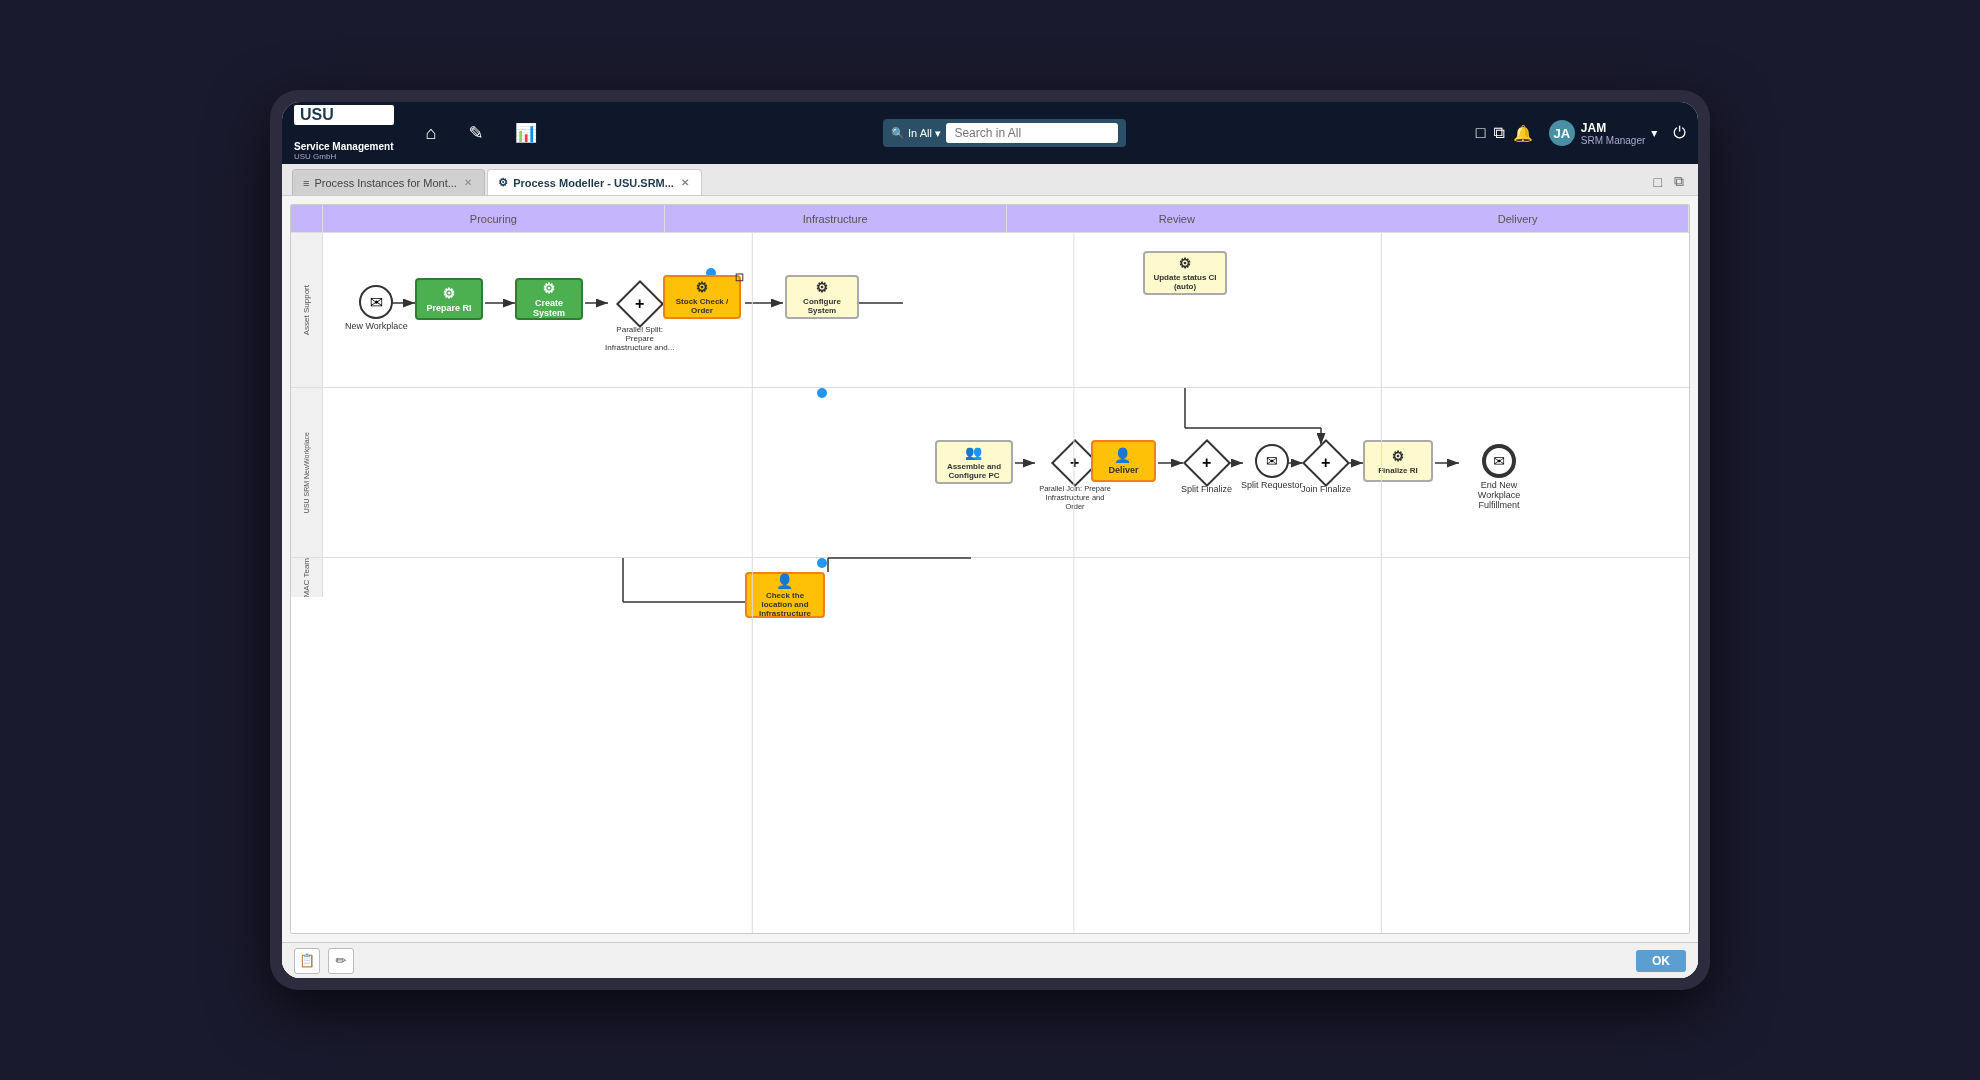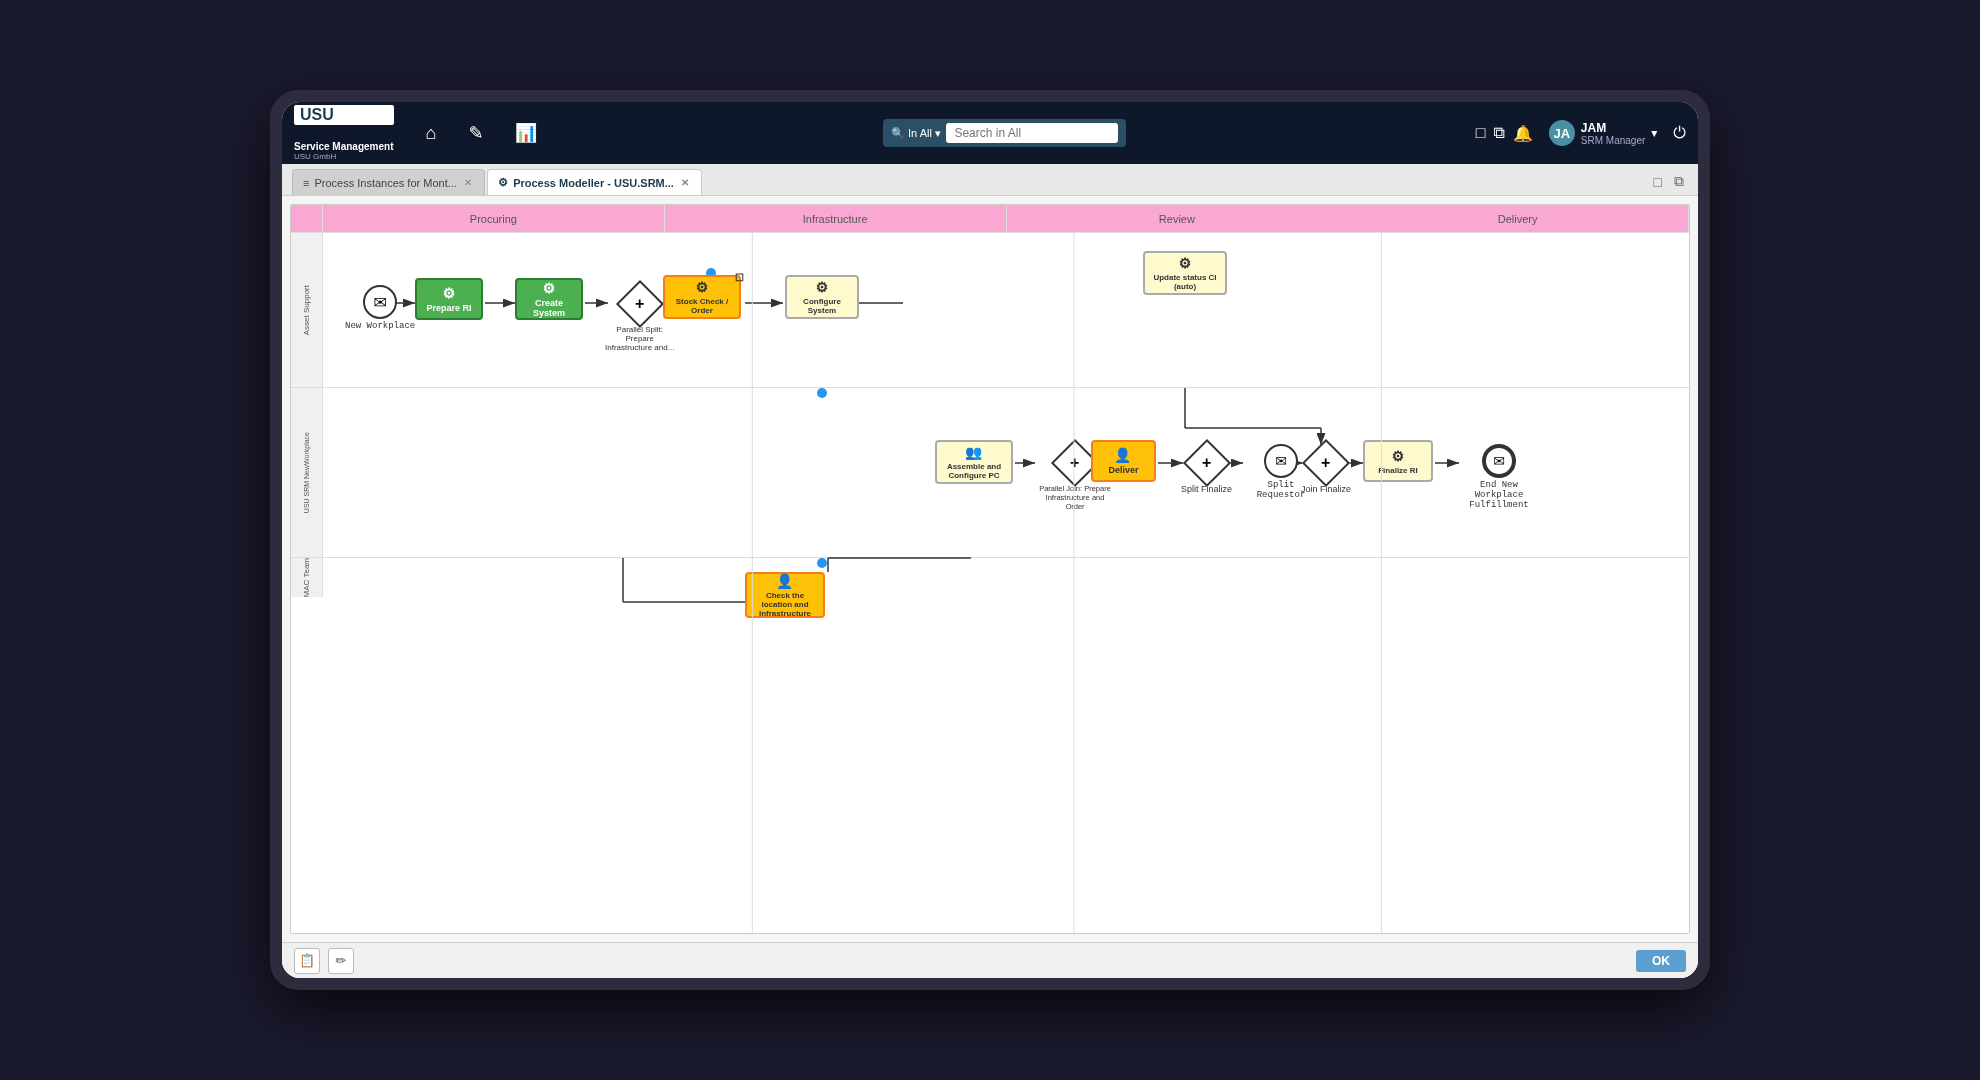--- a/index.html
+++ b/index.html
@@ -259,21 +259,20 @@
       justify-content: center;
       font-size: 14px;
     }
     .event-circle.thick { border-width: 4px; }
     .event-label {
       font-size: 9px;
       text-align: center;
       max-width: 80px;
       margin-top: 2px;
       color: #333;
-      font-family: Liberation Mono, monospace;
     }
     
     .gateway-node {
       position: absolute;
       display: flex;
       flex-direction: column;
       align-items: center;
     }
     .gateway-diamond {
       width: 34px;
@@ -411,21 +410,21 @@
         <span class="tab-action-btn">□</span>
         <span class="tab-action-btn">⧉</span>
       </div>
     </div>
 
     <div class="main-content">
       <div class="process-canvas">
 
         <div style="position:relative;width:100%;height:100%;overflow:hidden;">
 
-          <div style="display:flex;height:28px;border-bottom:1px solid #ddd;background:#f9a8d4;">
+          <div style="display:flex;height:28px;border-bottom:1px solid #ddd;background:#c4b5fd;">
             <div style="width:32px;flex-shrink:0;border-right:1px solid #ddd;"></div>
             <div style="flex:1;display:flex;">
               <div style="flex:1;display:flex;align-items:center;justify-content:center;font-size:11px;color:#555;border-right:1px solid #ddd;">
                   <span>Procuring</span>
                 </div>
               <div style="flex:1;display:flex;align-items:center;justify-content:center;font-size:11px;color:#555;border-right:1px solid #ddd;">
                   <span>Infrastructure</span>
                 </div>
               <div style="flex:1;display:flex;align-items:center;justify-content:center;font-size:11px;color:#555;">
                   <span>Review</span>

